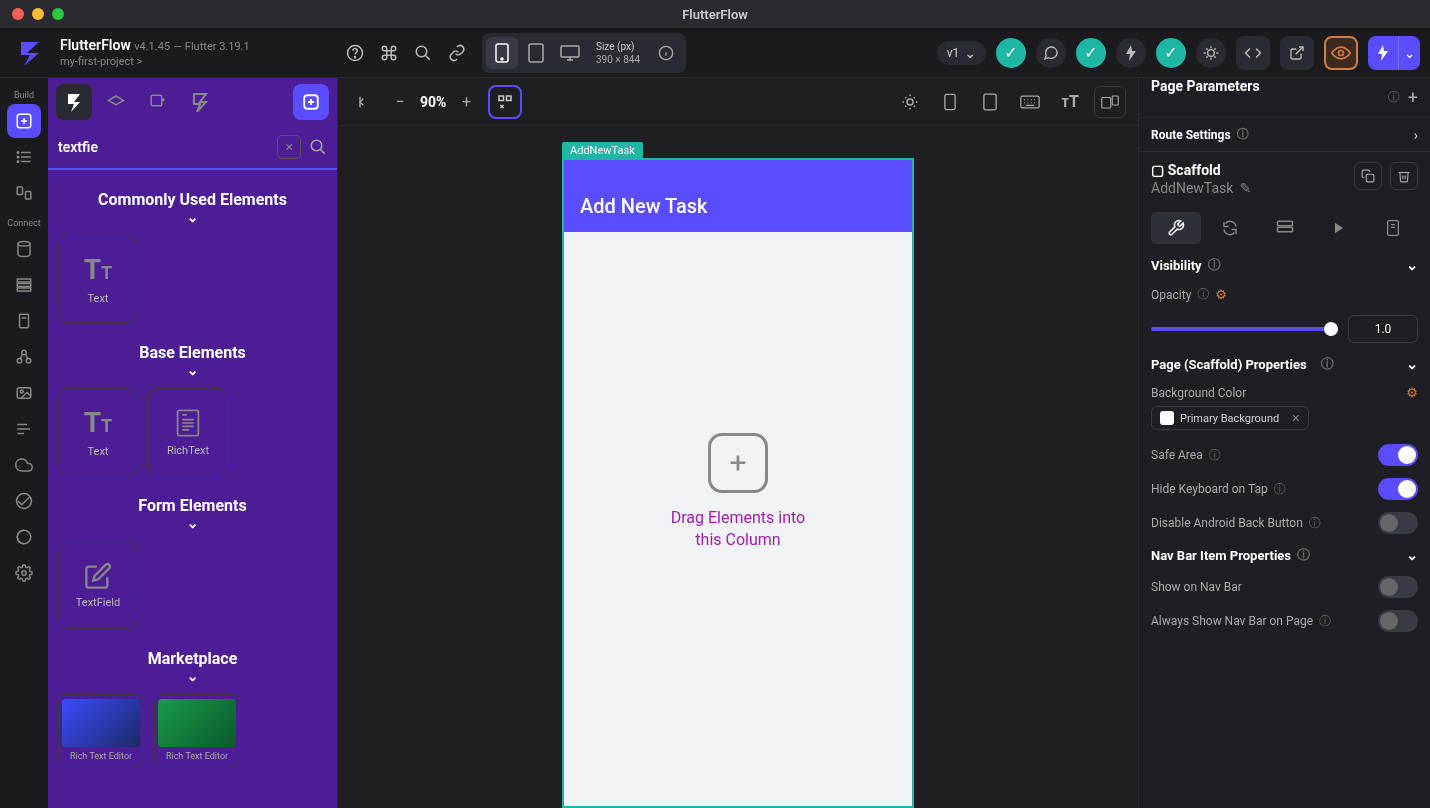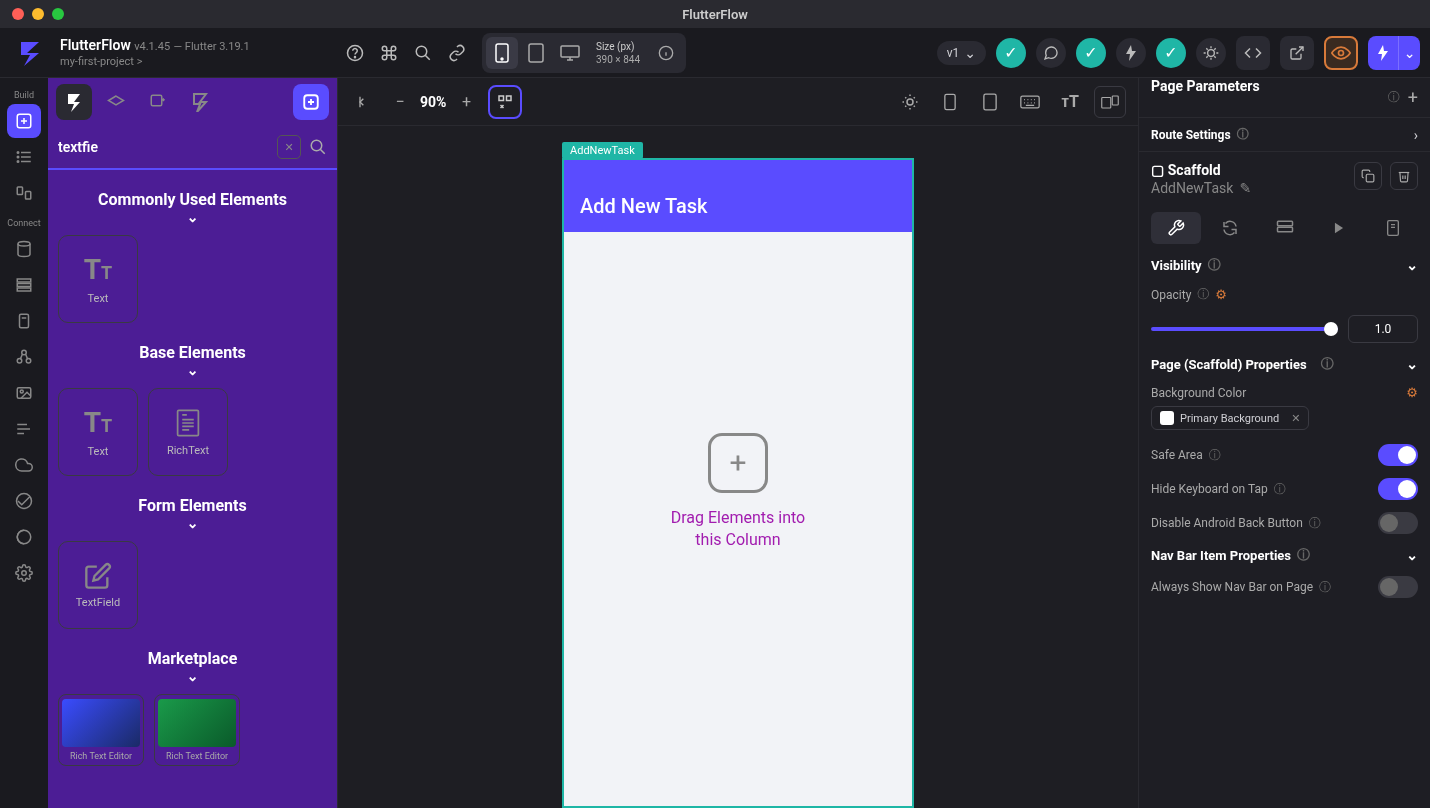--- a/index.html
+++ b/index.html
@@ -647,20 +647,26 @@
       </div>
 
     <div class="sect-hdr">
         <span style="display:flex;gap:6px;align-items:center">
           <span>Nav Bar Item Properties</span>
           <span style="color:#666">ⓘ</span>
         </span>
         <span class="chev">⌄</span>
       </div>
     <div class="prop-line">
+        <span>Show on Nav Bar</span>
+        <div class="toggle">
+          <div class="knob"></div>
+        </div>
+      </div>
+    <div class="prop-line">
         <span style="display:flex;gap:6px;align-items:center">
           <span>Always Show Nav Bar on Page</span>
           <span style="color:#666">ⓘ</span>
         </span>
         <div class="toggle">
           <div class="knob"></div>
         </div>
       </div>
   </div>
 </div>

